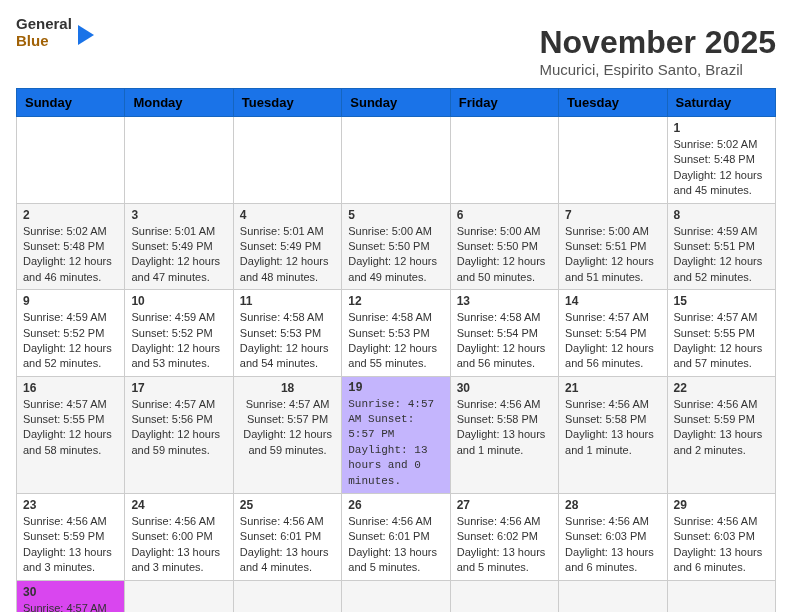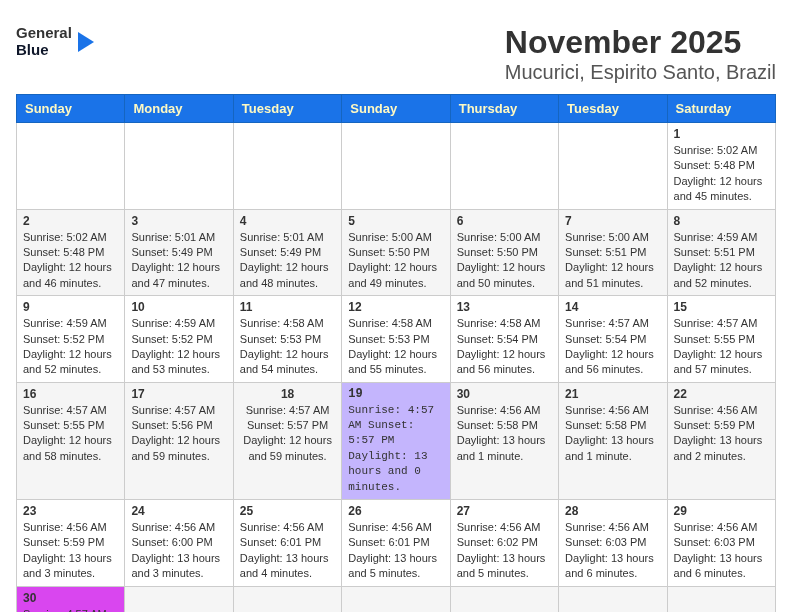--- a/index.html
+++ b/index.html
@@ -24,31 +24,31 @@
     .title-area {
       text-align: left;
       margin-top: 8px;
     }
     .cal-title {
       font-size: 32px;
       font-weight: bold;
       color: #333;
     }
     .cal-subtitle {
-      font-size: 20px;
+      font-size: 15px;
       color: #555;
     }
     .calendar {
       width: 100%;
       border-collapse: collapse;
       border: 1px solid #ccc;
     }
     .calendar th {
       background: #1a73e8;
-      color: #fef9c3;
+      color: #000000;
       text-align: left;
       padding: 6px 8px;
       font-size: 13px;
       font-weight: bold;
       border: 1px solid #1565c0;
     }
     .calendar td {
       border: 1px solid #ccc;
       vertical-align: top;
       padding: 4px 6px;
@@ -80,41 +80,41 @@
     }
   </style>
 </head>
 <body>
 
 <div class="header-area">
   <div class="logo">
     <div class="logo-svg-area">
       <div style="display:flex;flex-direction:column;line-height:1.1;">
         <span style="font-size:15px;font-weight:bold;color:#333;">General</span>
-        <span style="font-size:15px;font-weight:bold;color:#0f172a;">Blue</span>
+        <span style="font-size:15px;font-weight:bold;color:#a16207;">Blue</span>
       </div>
       <svg width="22" height="28" viewBox="0 0 22 28">
         <polygon points="4,4 20,14 4,24" fill="#1a73e8"></polygon>
       </svg>
     </div>
   </div>
   <div class="title-area">
     <div class="cal-title">November 2025</div>
     <div class="cal-subtitle">Mucurici, Espirito Santo, Brazil</div>
   </div>
 </div>
 
 <table class="calendar">
   <thead>
     <tr>
       <th>Sunday</th>
       <th>Monday</th>
       <th>Tuesday</th>
       <th>Sunday</th>
-      <th>Thursday</th>
+      <th>Friday</th>
       <th>Tuesday</th>
       <th>Saturday</th>
     </tr>
   </thead>
   <tbody id="calendar-body">
   <tr>
         <td class="empty-cell"></td>
         <td class="empty-cell"></td>
         <td class="empty-cell"></td>
         <td class="empty-cell"></td>
@@ -322,17 +322,16 @@
 
 <style>
   
   .logo {
     display: flex;
     flex-direction: column;
     align-items: flex-start;
   }
   .logo-svg-area {
     display: flex;
-    align-items: center;
+    align-items: flex-end;
     gap: 2px;
-    margin-top: 9px;
   }
 </style>
 
 </body></html>

